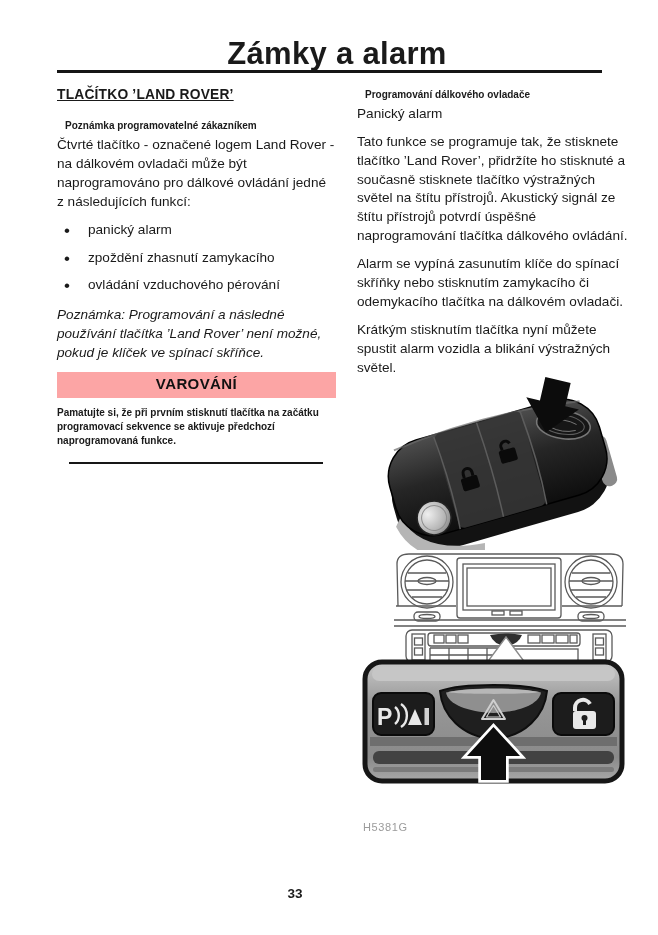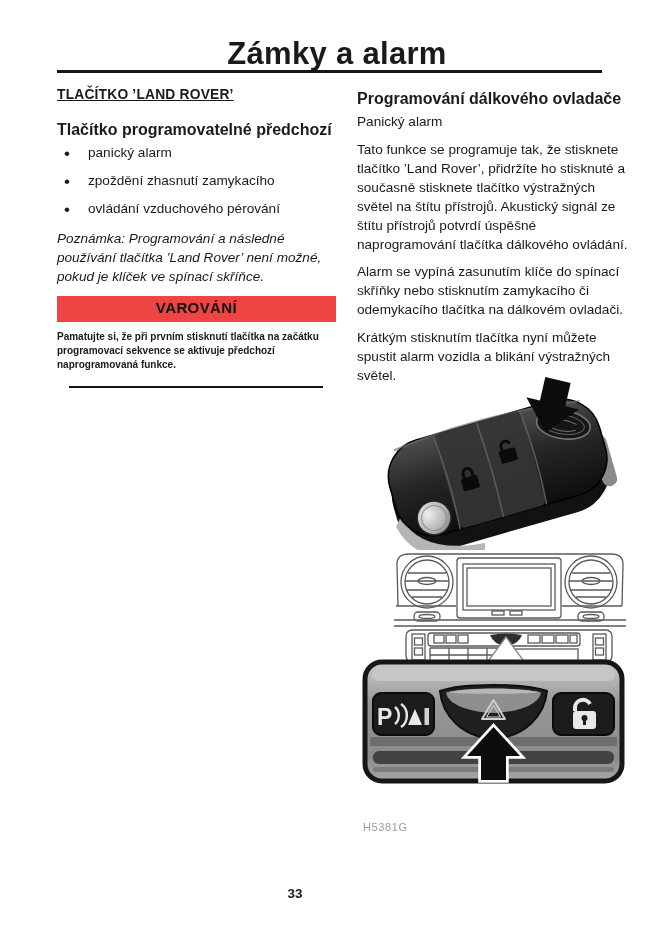--- a/index.html
+++ b/index.html
@@ -16,29 +16,29 @@
     text-align:center;font-size:31px;font-weight:bold;
     letter-spacing:.3px;margin:8px;
   }
   .title-rule{
     position:absolute;top:70px;left:57px;width:545px;height:3px;background:#161616;
   }
   .col{position:absolute;font-size:13.6px;line-height:1.39;}
   .col-left{left:57px;top:84px;width:279px;}
   .col-right{left:357px;top:88px;width:272px;}
   h2.sec{font-size:13.8px;font-weight:bold;margin:1px 0 15px 0;letter-spacing:.2px;text-decoration:underline;}
-  h3.sub{font-size:16px;font-weight:bold;margin:0 0 3px 0;}
+  h3.sub{font-size:10px;font-weight:bold;margin:0 0 3px 8px;}
   .col p{margin:0 0 9px 0;}
   ul.fn{list-style:none;margin:3px 0 11px 0;padding:0;}
   ul.fn li{position:relative;padding-left:31px;margin-bottom:9px;}
   ul.fn li::before{content:"\2022";position:absolute;left:7px;top:-2px;font-size:17px;}
   .note{font-style:italic;}
   .note .lbl{font-weight:normal;font-style:italic;}
   .warn-bar{
-    background:#ef4444;color:#111;
+    background:#fca5a5;color:#111;
     text-align:center;font-weight:bold;font-size:15px;
     padding:2px 0 3px 0;margin:6px 0 8px 0;letter-spacing:.4px;
   }
   .warn-text{font-weight:bold;font-size:10px;line-height:1.42;margin:0;}
   .col-rule{height:2px;background:#161616;margin:14px 0 0 12px;width:254px;}
   .fig{position:absolute;}
   .fig-caption{
     position:absolute;left:363px;top:821px;
     font-size:11px;color:#9b9b9b;letter-spacing:.6px;
   }
@@ -48,21 +48,22 @@
   }
 </style>
 </head>
 <body>
 
 <h1 class="title">Zámky a alarm</h1>
 <div class="title-rule"></div>
 
 <div class="col col-left">
   <h2 class="sec">TLAČÍTKO ’LAND ROVER’</h2>
-  <h3 class="sub">Tlačítko programovatelné předchozí</h3>
+  <h3 class="sub">Poznámka programovatelné zákazníkem</h3>
+  <p>Čtvrté tlačítko - označené logem Land Rover - na dálkovém ovladači může být naprogramováno pro dálkové ovládání jedné z následujících funkcí:</p>
   <ul class="fn">
     <li>panický alarm</li>
     <li>zpoždění zhasnutí zamykacího</li>
     <li>ovládání vzduchového pérování</li>
   </ul>
   <p class="note"><span class="lbl">Poznámka:</span> <span>Programování a následné používání tlačítka ’Land Rover’ není možné, pokud je klíček ve spínací skříňce.</span></p>
   <div>
     <div class="warn-bar">VAROVÁNÍ</div>
     <p class="warn-text">Pamatujte si, že při prvním stisknutí tlačítka na začátku programovací sekvence se aktivuje předchozí naprogramovaná funkce.</p>
   </div>

